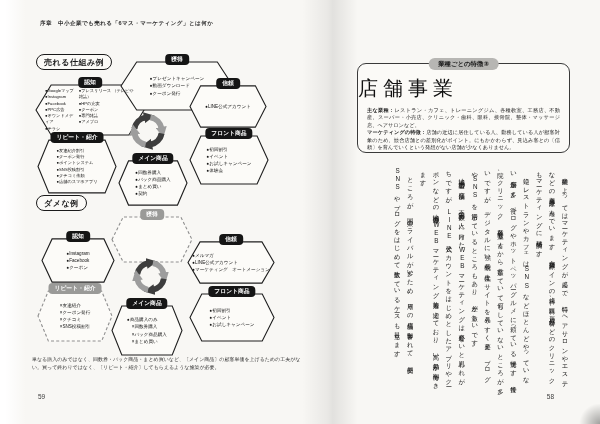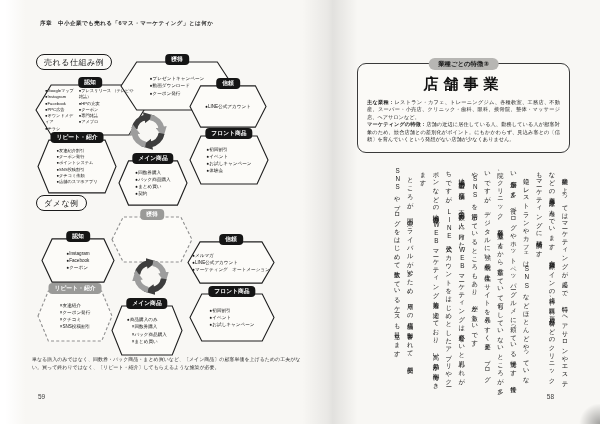--- a/index.html
+++ b/index.html
@@ -8,21 +8,21 @@
   .spread{position:absolute;inset:0;background:#f8f7f4}
   .left-edge{position:absolute;left:0;top:0;width:26px;height:100%;background:linear-gradient(90deg,#ffffff 20%,rgba(255,255,255,0));pointer-events:none}
   .gutter{position:absolute;left:302px;top:0;width:56px;height:100%;background:linear-gradient(90deg,rgba(0,0,0,0),rgba(0,0,0,0.06) 45%,rgba(0,0,0,0.09) 55%,rgba(0,0,0,0));pointer-events:none}
   .corner-shadow{position:absolute;right:0;bottom:0;width:22px;height:20px;background:radial-gradient(circle at 100% 100%,rgba(0,0,0,0.35),rgba(0,0,0,0) 70%)}
   .running-header{position:absolute;left:40px;top:20px;font-size:5.6px;letter-spacing:.4px;color:#2e2e2e;font-weight:bold}
   .page-num{position:absolute;bottom:24px;font-size:6.5px;color:#3a3a3a}
   .page-num.left{left:38px}
   .page-num.right{right:46px}
 
   
-  .diagram-badge{position:absolute;border:1.4px solid #1b1b1b;border-radius:8px;padding:1.5px 7px;font-size:8px;font-weight:normal;letter-spacing:.5px;background:#fbfaf7;white-space:nowrap}
+  .diagram-badge{position:absolute;border:1.4px solid #1b1b1b;border-radius:8px;padding:1.5px 7px;font-size:8px;font-weight:bold;letter-spacing:.5px;background:#fbfaf7;white-space:nowrap}
 
   
   .hex{position:absolute}
   .hex svg.outline{position:absolute;inset:0;width:100%;height:100%;overflow:visible}
   .hex polygon{fill:#fcfbf8;stroke:#1f1f1f;stroke-width:1.1;vector-effect:non-scaling-stroke}
   .hex.dashed polygon{stroke:#8f8f8f;stroke-dasharray:3 2.2}
   .hex-label{position:absolute;top:-7px;left:50%;transform:translateX(-50%);background:#151515;color:#fff;font-size:5.8px;font-weight:bold;padding:1px 6px;border-radius:4px;white-space:nowrap;z-index:3}
   .hex-label.gray{background:#9a9a98}
   .hex-body{position:absolute;inset:0;display:flex;align-items:center;justify-content:center;z-index:2}
   .hex-items{font-size:4.6px;line-height:1.55;white-space:pre-line;color:#141414;text-align:left}
@@ -32,21 +32,21 @@
   
   .cycle{position:absolute}
   .cycle svg{width:100%;height:100%;overflow:visible}
 
   
   .caption{position:absolute;left:32px;top:356px;width:272px;font-size:5px;line-height:1.55;color:#2b2b2b}
 
   
   .feature-box{position:absolute;left:357px;top:63px;width:213px;height:90px;border:1.3px solid #3a3a3a;border-radius:9px;background:#fbfaf7}
   .section-badge{position:absolute;top:-6px;left:50%;transform:translateX(-50%);background:#b7b6b3;color:#161616;font-size:6.4px;font-weight:bold;padding:1.5px 10px;border-radius:7px;white-space:nowrap}
-  .box-title{margin-top:11px;text-align:center;font-size:15px;font-weight:bold;letter-spacing:5px;color:#111}
+  .box-title{margin-top:11px;text-align:left;font-size:20px;font-weight:normal;letter-spacing:5px;color:#111}
   .box-intro{padding:5px 9px 0 9px;font-size:5.2px;line-height:1.42;color:#1e1e1e;text-align:justify}
   .box-intro b{font-weight:bold}
 
   
   .vertical-body{position:absolute;left:350px;top:167px;width:221px;height:221px;writing-mode:vertical-rl;text-orientation:upright;font-size:6.3px;line-height:12.9px;letter-spacing:1.1px;color:#1a1a1a}
   .vertical-body p{text-indent:1em}
 </style>
 </head>
 <body>
 

